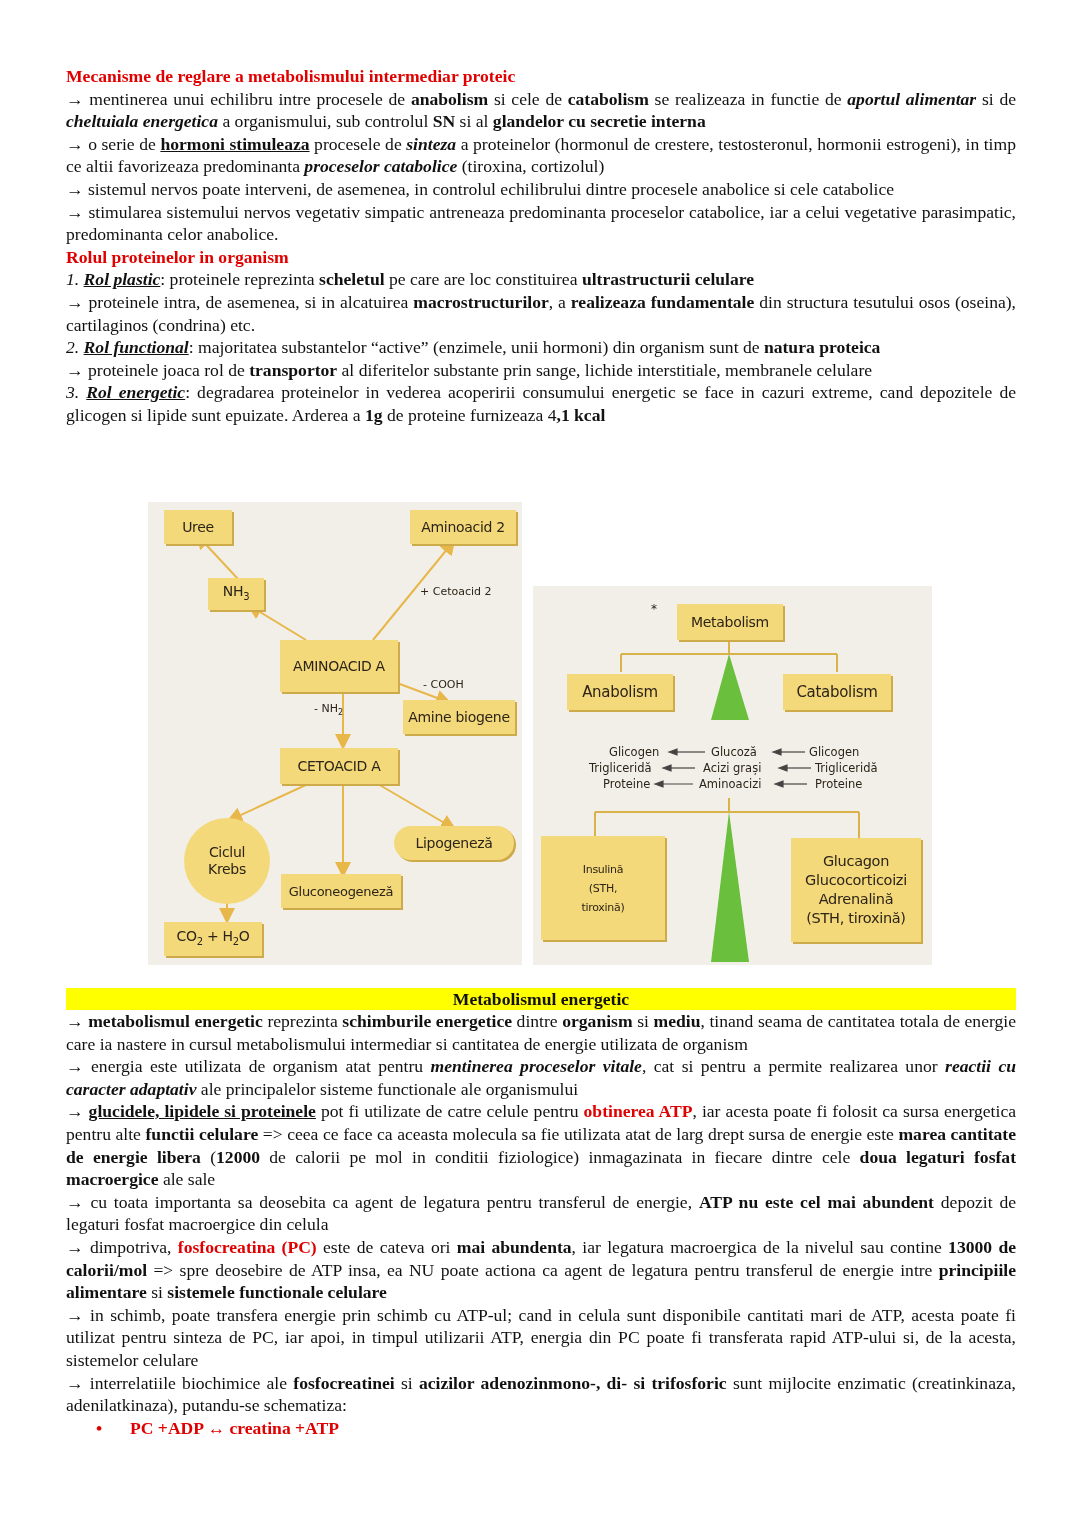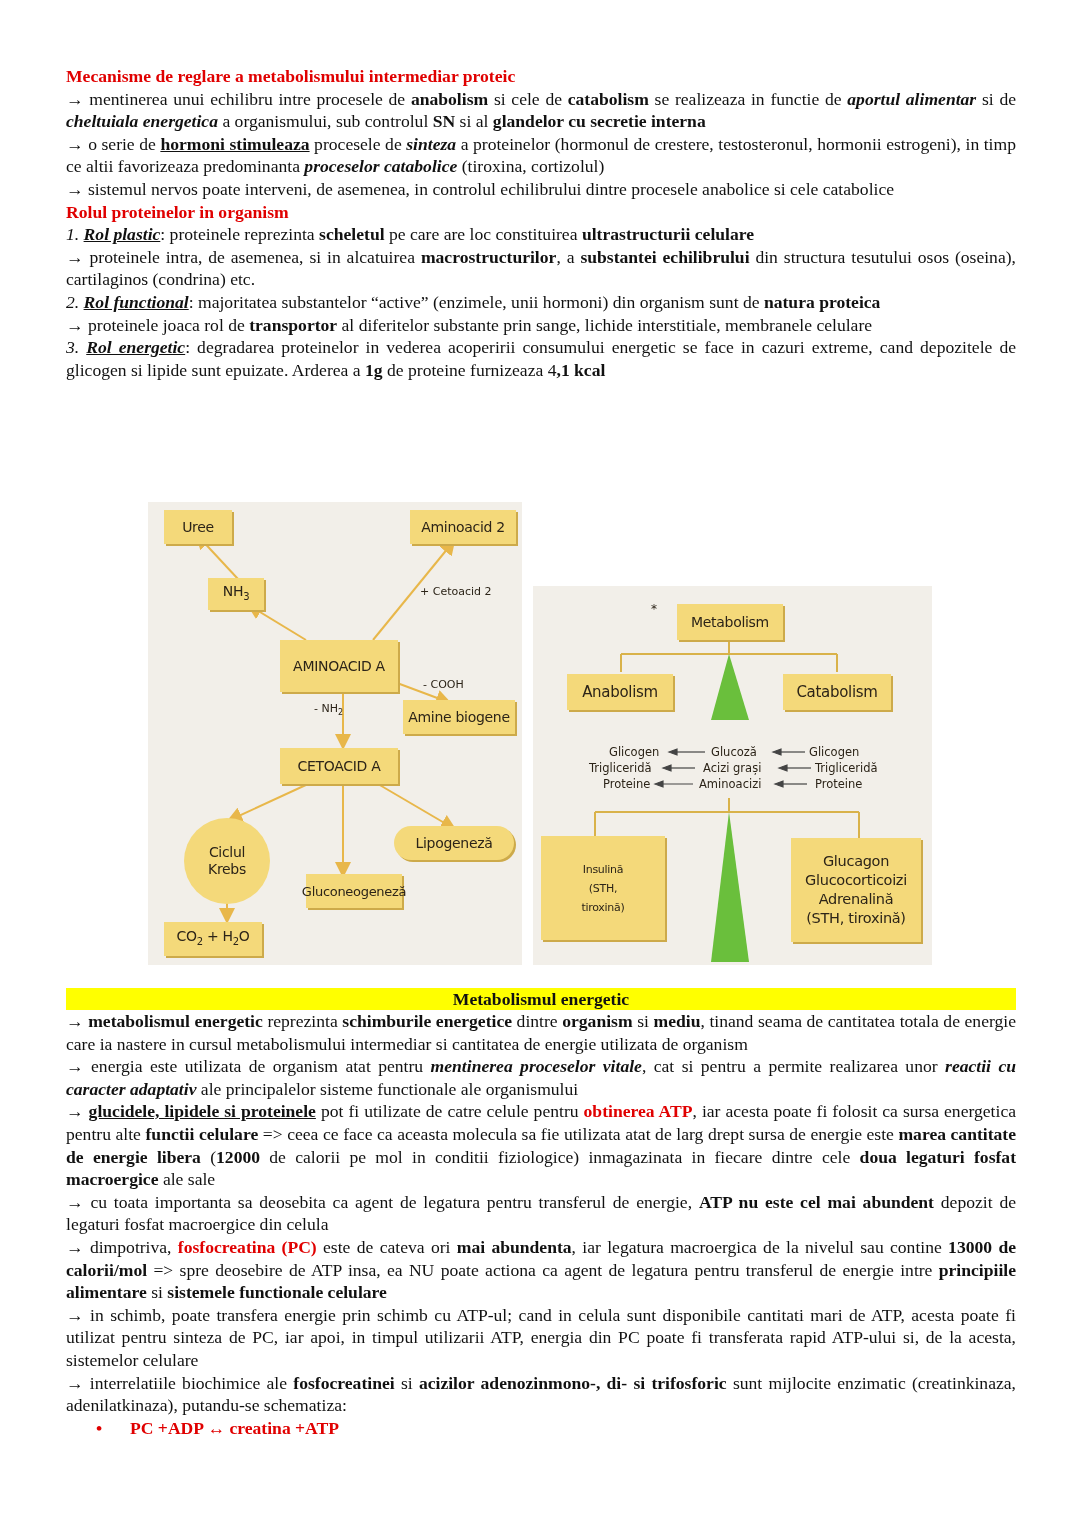--- a/index.html
+++ b/index.html
@@ -70,27 +70,28 @@
 
 <div class="page">
   <div class="h-red">Mecanisme de reglare a metabolismului intermediar proteic</div>
   <div class="p">
     <span>→ mentinerea unui echilibru intre procesele de </span><b>anabolism</b><span> si cele de </span><b>catabolism</b><span> se realizeaza in functie de </span><b><i>aportul alimentar</i></b><span> si de </span><b><i>cheltuiala energetica</i></b><span> a organismului, sub controlul </span><b>SN</b><span> si al </span><b>glandelor cu secretie interna</b>
   </div>
   <div class="p">
     <span>→ o serie de </span><b class="u">hormoni stimuleaza</b><span> procesele de </span><b><i>sinteza</i></b><span> a proteinelor (hormonul de crestere, testosteronul, hormonii estrogeni), in timp ce altii favorizeaza predominanta </span><b><i>proceselor catabolice</i></b><span> (tiroxina, cortizolul)</span>
   </div>
   <div class="p">→ sistemul nervos poate interveni, de asemenea, in controlul echilibrului dintre procesele anabolice si cele catabolice</div>
+  <div class="p">→ stimularea sistemului nervos vegetativ simpatic antreneaza predominanta proceselor catabolice, iar a celui vegetative parasimpatic, predominanta celor anabolice.</div>
 
   <div class="h-red">Rolul proteinelor in organism</div>
   <div class="p">
     <i>1. </i><b><i class="u">Rol plastic</i></b><span>: proteinele reprezinta </span><b>scheletul</b><span> pe care are loc constituirea </span><b>ultrastructurii celulare</b>
   </div>
   <div class="p">
-    <span>→ proteinele intra, de asemenea, si in alcatuirea </span><b>macrostructurilor</b><span>, a </span><b>substantei echilibrului</b><span> din structura tesutului osos (oseina), cartilaginos (condrina) etc.</span>
+    <span>→ proteinele intra, de asemenea, si in alcatuirea </span><b>macrostructurilor</b><span>, a </span><b>realizeaza fundamentale</b><span> din structura tesutului osos (oseina), cartilaginos (condrina) etc.</span>
   </div>
   <div class="p">
     <i>2. </i><b><i class="u">Rol functional</i></b><span>: majoritatea substantelor “active” (enzimele, unii hormoni) din organism sunt de </span><b>natura proteica</b>
   </div>
   <div class="p">
     <span>→ proteinele joaca rol de </span><b>transportor</b><span> al diferitelor substante prin sange, lichide interstitiale, membranele celulare</span>
   </div>
   <div class="p">
     <i>3. </i><b><i class="u">Rol energetic</i></b><span>: degradarea proteinelor in vederea acoperirii consumului energetic se face in cazuri extreme, cand depozitele de glicogen si lipide sunt epuizate. Arderea a </span><b>1g</b><span> de proteine furnizeaza 4</span><b>,1 kcal</b>
   </div>
@@ -150,21 +151,21 @@
   <div class="box" style="left:132px; top:246px; width:118px; height:36px;">
     <span>CETOACID A</span>
   </div>
 
   <div class="box circle" style="left:36px; top:316px; width:86px; height:86px; box-shadow:none;">
     <span><span>Ciclul</span><br><span>Krebs</span></span>
   </div>
   <div class="box" style="left:246px; top:324px; width:120px; height:34px;border-radius:17px;">
     <span>Lipogeneză</span>
   </div>
-  <div class="box" style="left:133px; top:372px; width:96px; height:34px; font-size:13px;margin-left:25px;">
+  <div class="box" style="left:133px; top:372px; width:120px; height:34px; font-size:13px;">
     <span>Gluconeogeneză</span>
   </div>
   <div class="box" style="left:16px; top:420px; width:98px; height:34px;">
     <span><span>CO</span><sub style="font-size:10px">2</sub><span> + H</span><sub style="font-size:10px">2</sub><span>O</span></span>
   </div>
 </div>
 
 <div class="diagram" style="left:533px; top:586px; width:399px; height:379px;">
   <svg class="lines" width="399" height="379">
     <g stroke="#d9b24a" stroke-width="2" fill="none">

